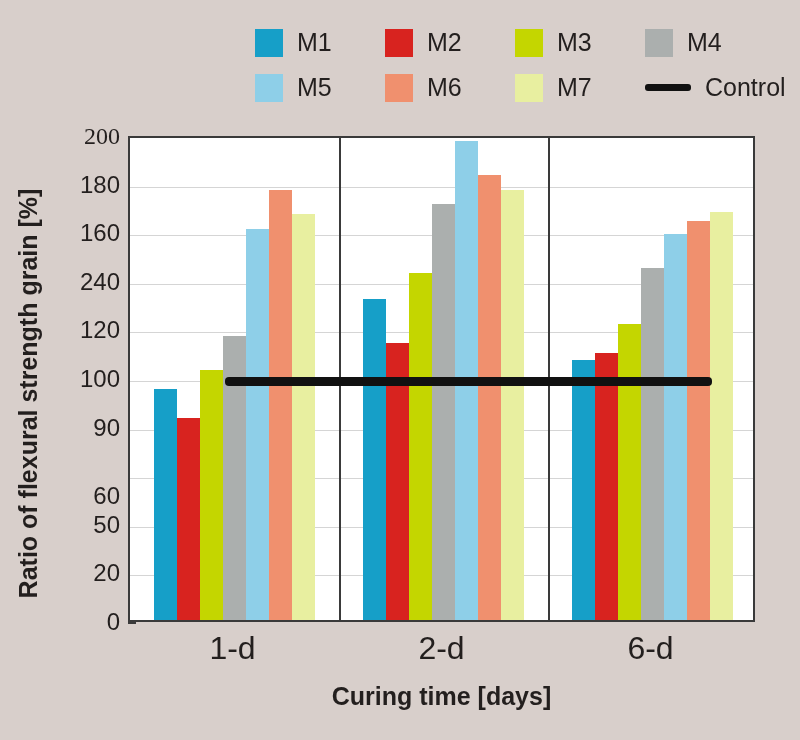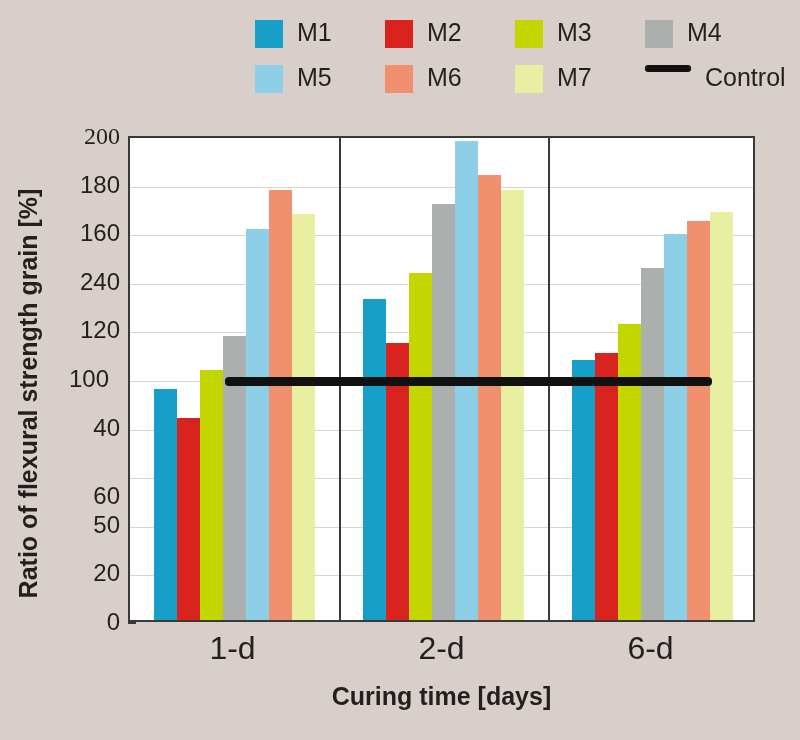--- a/index.html
+++ b/index.html
@@ -23,21 +23,21 @@
     width: 520px;
     height: 90px;
     display: flex;
     flex-wrap: wrap;
     align-content: flex-start;
   }
   .legend-item {
     width: 130px;
     height: 45px;
     display: flex;
-    align-items: flex-start;
+    align-items: center;
   }
   .legend-swatch {
     width: 28px;
     height: 28px;
     flex: none;
   }
   .legend-line {
     width: 46px;
     height: 7px;
     background: #111111;
@@ -206,22 +206,22 @@
       <span class="legend-line" style="background: rgb(17, 17, 17);"></span>
       <span class="legend-label">Control</span>
     </div>
   </div>
 
 <div id="ytick-wrap">
     <div class="ytick" style="top: 474px;">0</div>
     <div class="ytick" style="top: 425.4px;">20</div>
     <div class="ytick" style="top: 376.8px;">50</div>
     <div class="ytick" style="top: 348px;">60</div>
-    <div class="ytick" style="top: 279.6px;">40</div>
-    <div class="ytick" style="top: 231px; text-align: center;">100</div>
+    <div class="ytick" style="top: 279.6px;">90</div>
+    <div class="ytick" style="top: 231px;">100</div>
     <div class="ytick" style="top: 182.4px;">120</div>
     <div class="ytick" style="top: 133.8px;">240</div>
     <div class="ytick" style="top: 85.2px; text-align: right;">160</div>
     <div class="ytick" style="top: 36.6px;">180</div>
     <div class="ytick" style="top: -12px; font-family: Liberation Serif, serif;">200</div>
   </div>
 <div id="ytickmark-wrap">
     <div class="ytickmark" style="top: 486px;"></div>
     <div class="ytickmark" style="top: 437.4px;"></div>
     <div class="ytickmark" style="top: 388.8px;"></div>

